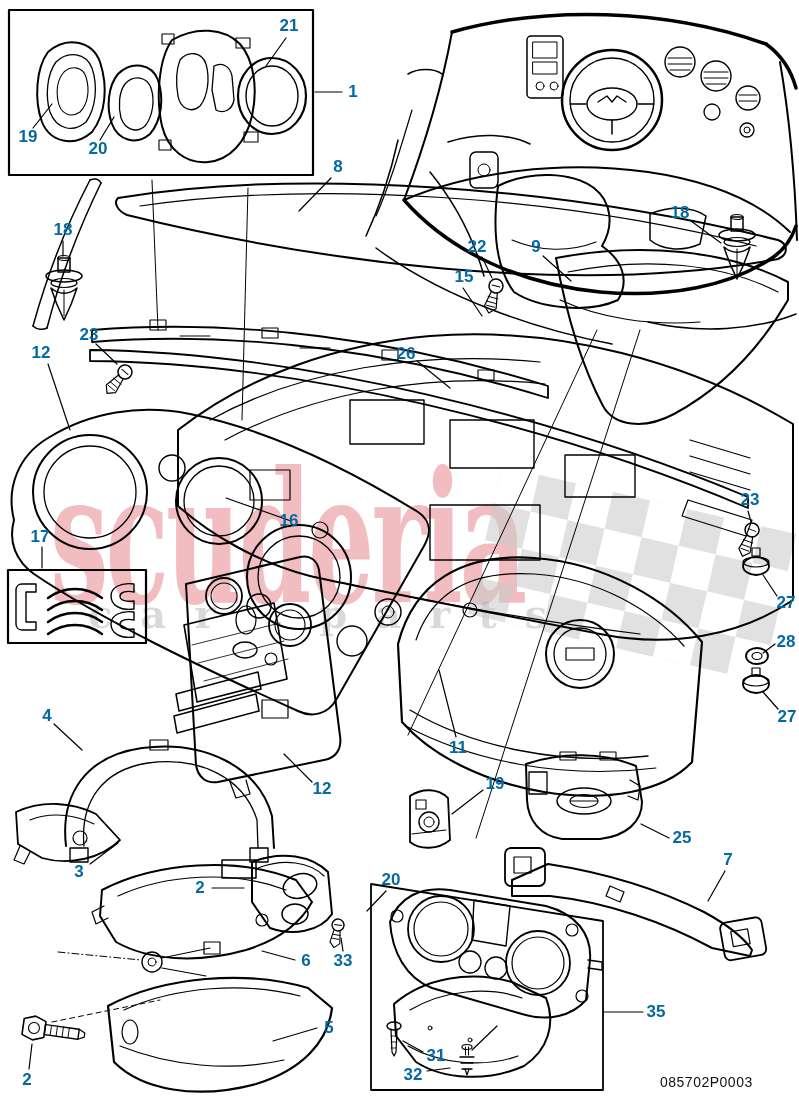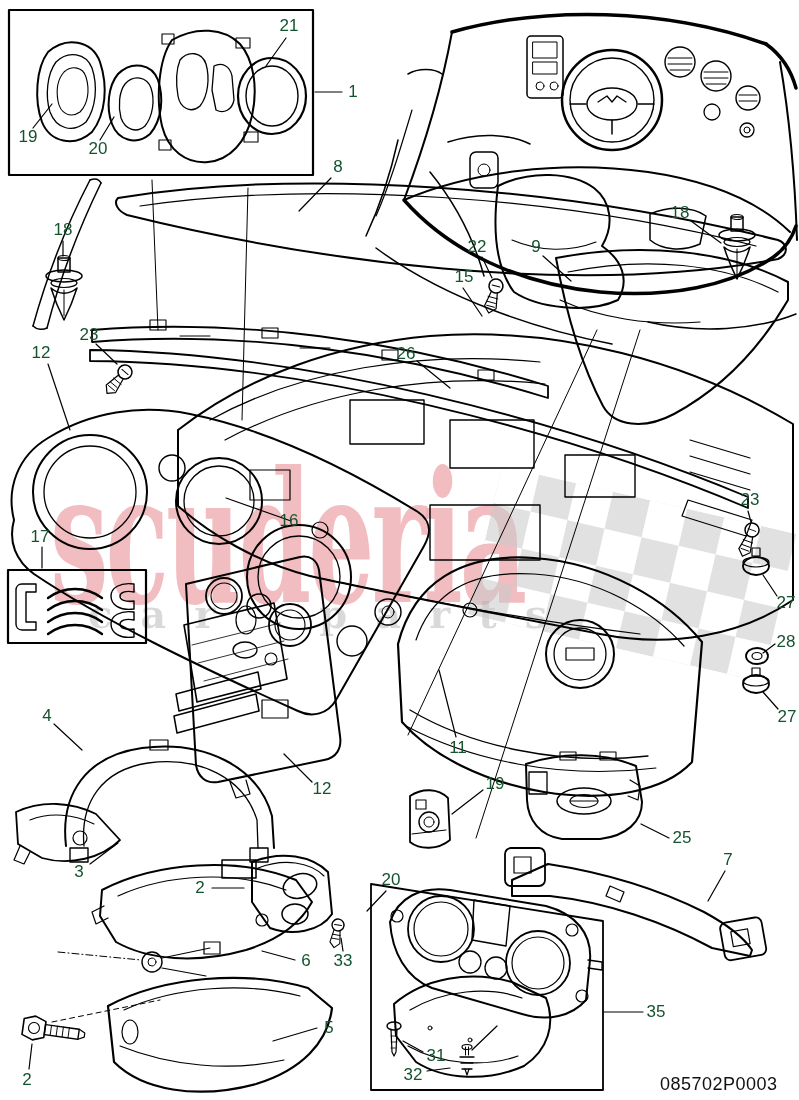--- a/index.html
+++ b/index.html
@@ -12,23 +12,23 @@
     color:rgba(211,38,45,0.30);white-space:nowrap;user-select:none;}
   .wm-tag{position:absolute;left:88px;top:590px;z-index:1;
     font-family:"DejaVu Serif",serif;font-weight:bold;font-size:40px;
     letter-spacing:28px;word-spacing:34px;color:rgba(0,0,0,0.15);white-space:nowrap;}
   .wm-flag{position:absolute;left:502px;top:466px;width:302px;height:152px;z-index:1;
     transform:rotate(13deg);transform-origin:0 0;opacity:.55;
     background-image:conic-gradient(#c9c9c9 25%,transparent 0 50%,#c9c9c9 0 75%,transparent 0);
     background-size:76px 76px;}
   svg.art{position:absolute;left:0;top:0;z-index:2;}
   .co{position:absolute;z-index:3;transform:translate(-50%,-50%);
-      font-weight:400;font-size:17px;color:#14532d;white-space:nowrap;}
+      font-weight:700;font-size:17px;color:#0369a1;white-space:nowrap;}
   .partnum{position:absolute;left:660px;top:1074px;z-index:3;
-      font-size:18px;font-weight:400;color:#111;letter-spacing:.5px;}
+      font-size:14px;font-weight:400;color:#111;letter-spacing:.5px;}
 </style>
 </head>
 <body>
 
 <div class="stage">
 
   <div class="wm-brand">scuderia</div>
   <div class="wm-tag">car parts</div>
   <div class="wm-flag"></div>
 

